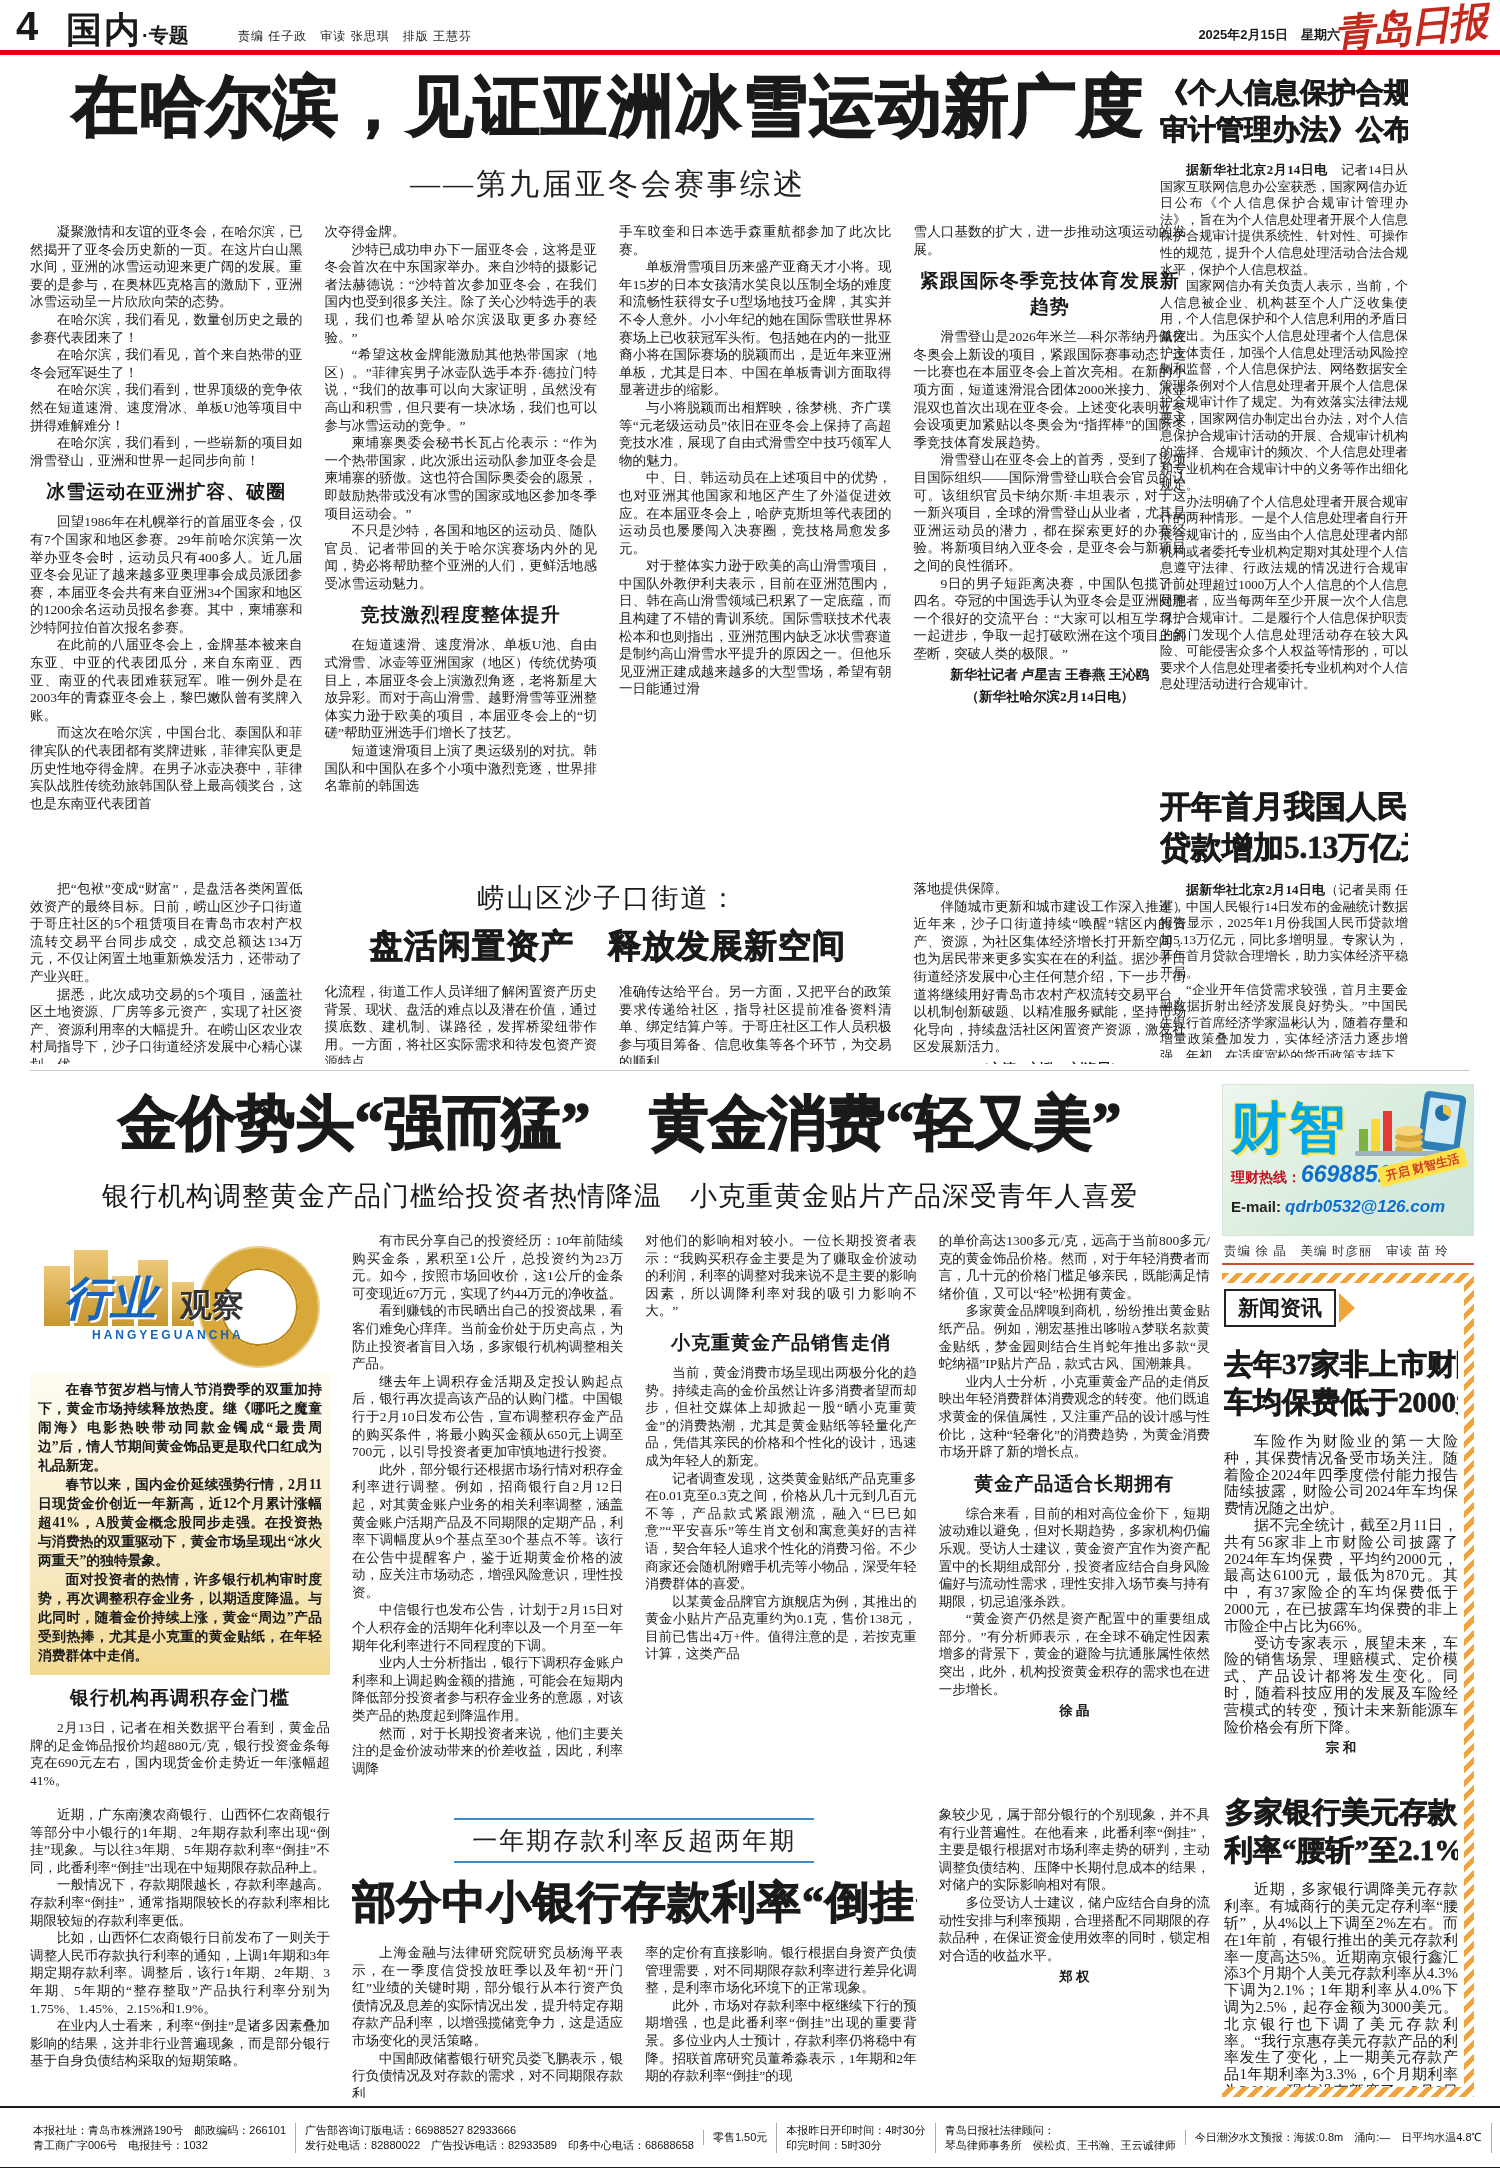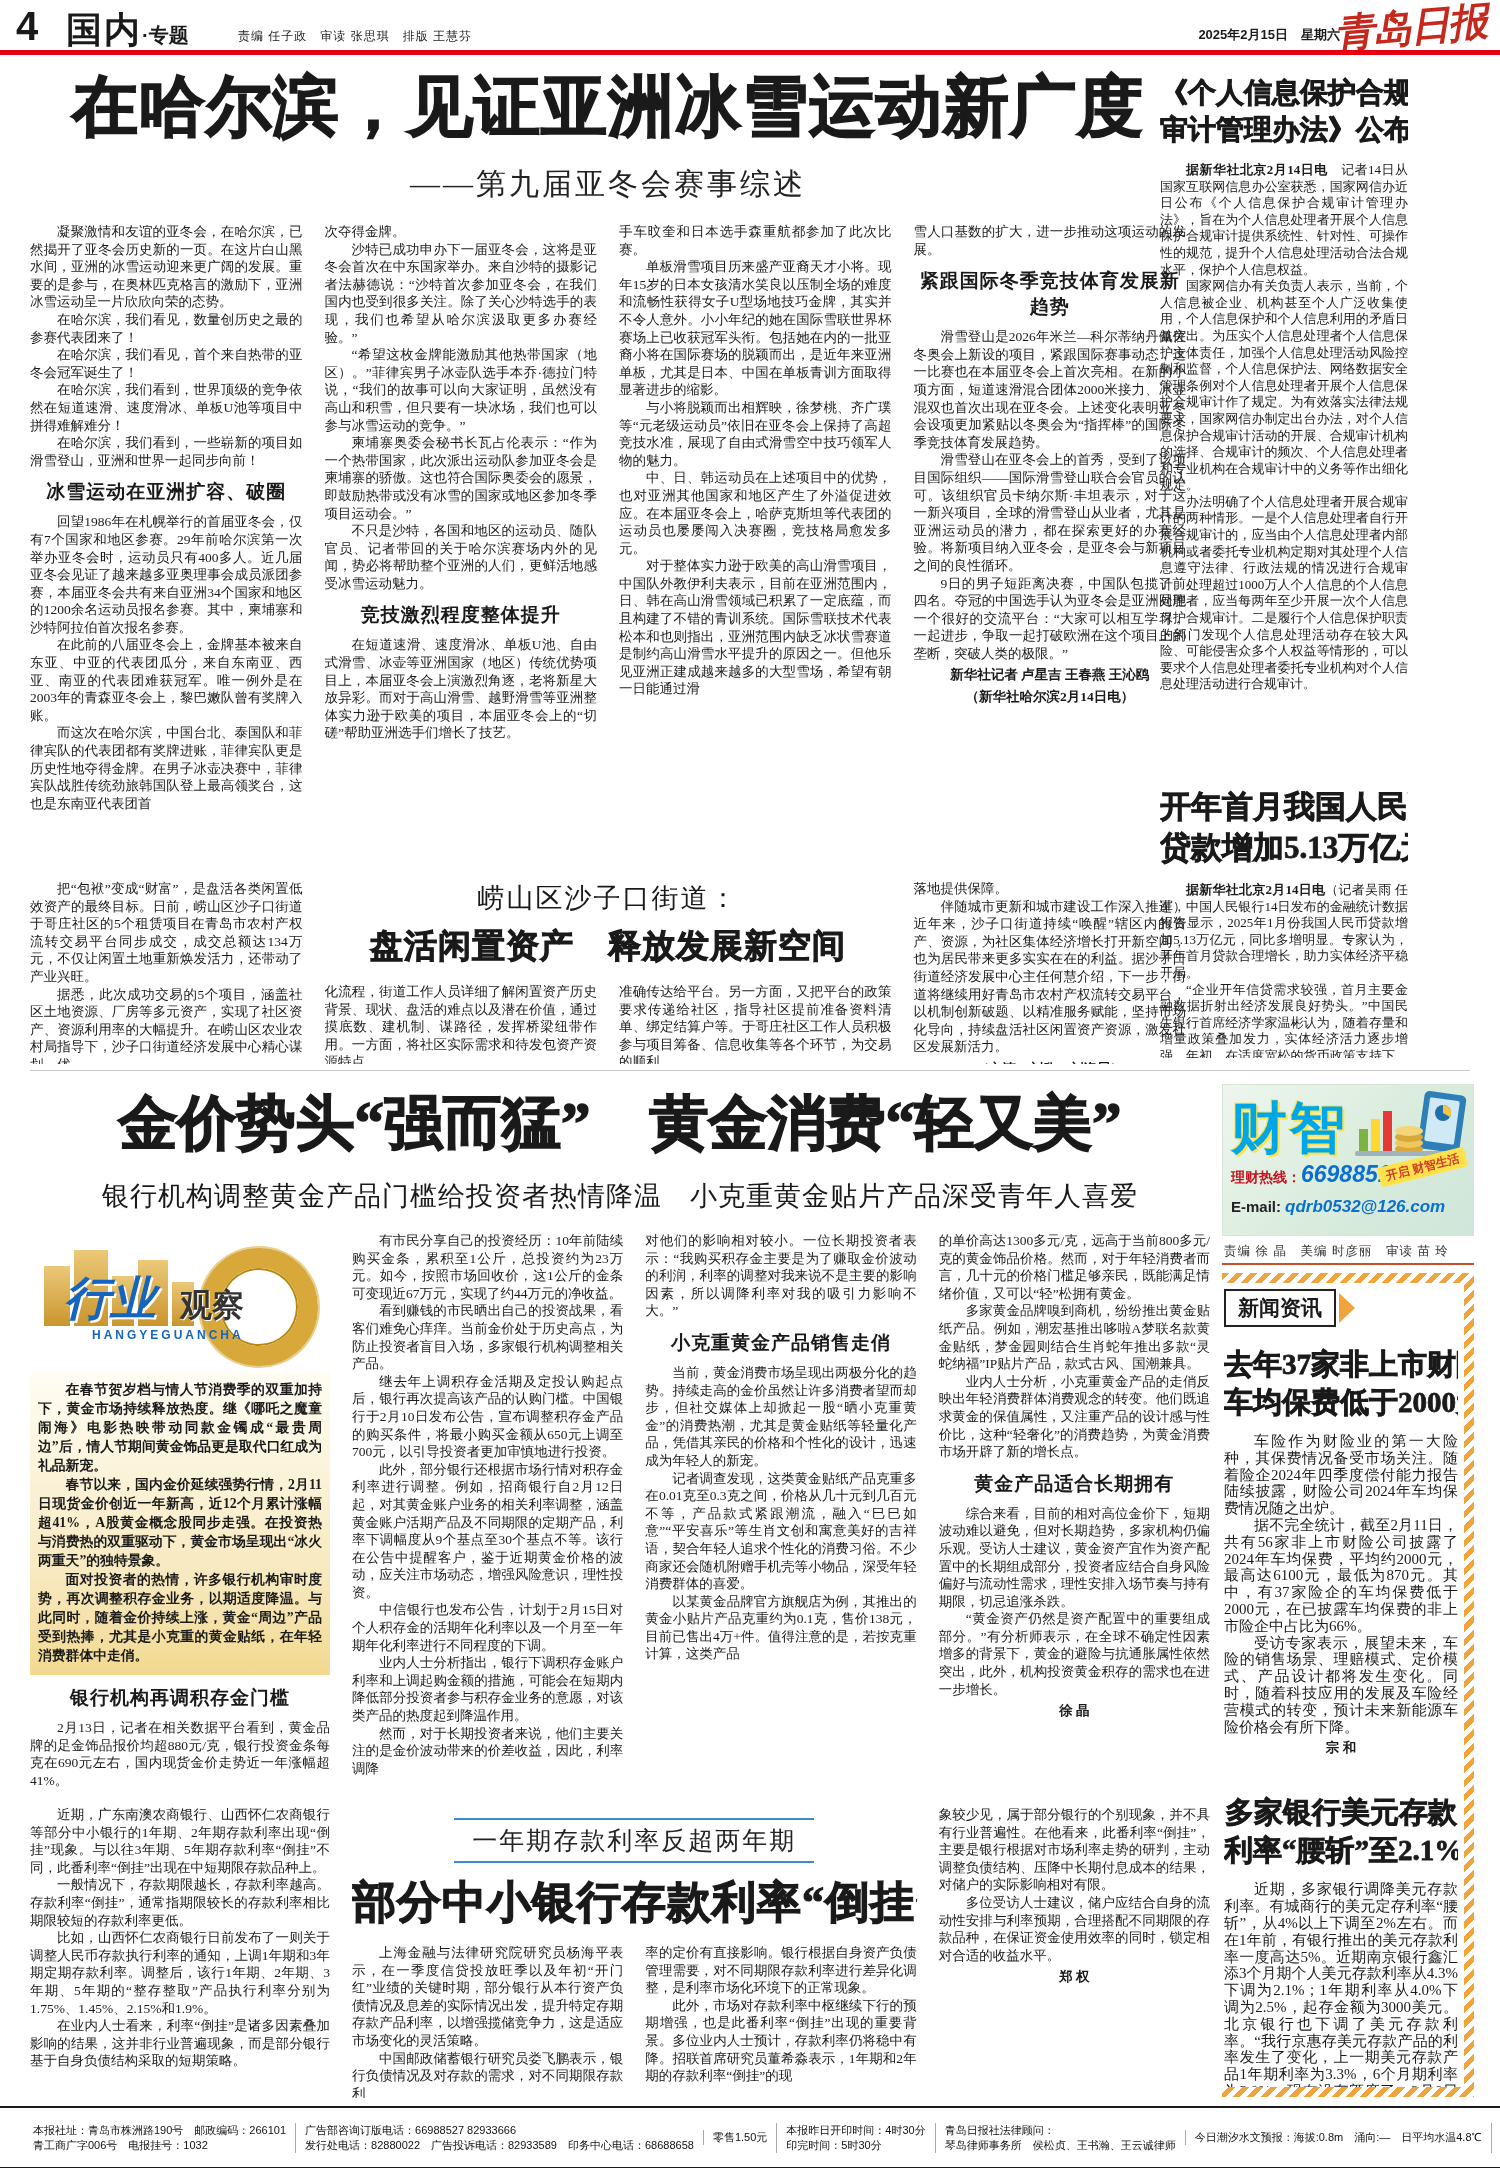--- a/index.html
+++ b/index.html
@@ -154,20 +154,21 @@
           <p class="para">而这次在哈尔滨，中国台北、泰国队和菲律宾队的代表团都有奖牌进账，菲律宾队更是历史性地夺得金牌。在男子冰壶决赛中，菲律宾队战胜传统劲旅韩国队登上最高领奖台，这也是东南亚代表团首</p>
         </div>
       <div class="col">
           <p class="para cont">次夺得金牌。</p>
           <p class="para">沙特已成功申办下一届亚冬会，这将是亚冬会首次在中东国家举办。来自沙特的摄影记者法赫德说：“沙特首次参加亚冬会，在我们国内也受到很多关注。除了关心沙特选手的表现，我们也希望从哈尔滨汲取更多办赛经验。”</p>
           <p class="para">“希望这枚金牌能激励其他热带国家（地区）。”菲律宾男子冰壶队选手本乔·德拉门特说，“我们的故事可以向大家证明，虽然没有高山和积雪，但只要有一块冰场，我们也可以参与冰雪运动的竞争。”</p>
           <p class="para">柬埔寨奥委会秘书长瓦占伦表示：“作为一个热带国家，此次派出运动队参加亚冬会是柬埔寨的骄傲。这也符合国际奥委会的愿景，即鼓励热带或没有冰雪的国家或地区参加冬季项目运动会。”</p>
           <p class="para">不只是沙特，各国和地区的运动员、随队官员、记者带回的关于哈尔滨赛场内外的见闻，势必将帮助整个亚洲的人们，更鲜活地感受冰雪运动魅力。</p>
           <h4 class="sub">竞技激烈程度整体提升</h4>
           <p class="para">在短道速滑、速度滑冰、单板U池、自由式滑雪、冰壶等亚洲国家（地区）传统优势项目上，本届亚冬会上演激烈角逐，老将新星大放异彩。而对于高山滑雪、越野滑雪等亚洲整体实力逊于欧美的项目，本届亚冬会上的“切磋”帮助亚洲选手们增长了技艺。</p>
+          <p class="para">短道速滑项目上演了奥运级别的对抗。韩国队和中国队在多个小项中激烈竞逐，世界排名靠前的韩国选</p>
         </div>
       <div class="col">
           <p class="para cont">手车旼奎和日本选手森重航都参加了此次比赛。</p>
           <p class="para">单板滑雪项目历来盛产亚裔天才小将。现年15岁的日本女孩清水笑良以压制全场的难度和流畅性获得女子U型场地技巧金牌，其实并不令人意外。小小年纪的她在国际雪联世界杯赛场上已收获冠军头衔。包括她在内的一批亚裔小将在国际赛场的脱颖而出，是近年来亚洲单板，尤其是日本、中国在单板青训方面取得显著进步的缩影。</p>
           <p class="para">与小将脱颖而出相辉映，徐梦桃、齐广璞等“元老级运动员”依旧在亚冬会上保持了高超竞技水准，展现了自由式滑雪空中技巧领军人物的魅力。</p>
           <p class="para">中、日、韩运动员在上述项目中的优势，也对亚洲其他国家和地区产生了外溢促进效应。在本届亚冬会上，哈萨克斯坦等代表团的运动员也屡屡闯入决赛圈，竞技格局愈发多元。</p>
           <p class="para">对于整体实力逊于欧美的高山滑雪项目，中国队外教伊利夫表示，目前在亚洲范围内，日、韩在高山滑雪领域已积累了一定底蕴，而且构建了不错的青训系统。国际雪联技术代表松本和也则指出，亚洲范围内缺乏冰状雪赛道是制约高山滑雪水平提升的原因之一。但他乐见亚洲正建成越来越多的大型雪场，希望有朝一日能通过滑</p>
         </div>
       <div class="col">
           <p class="para cont">雪人口基数的扩大，进一步推动这项运动的发展。</p>

